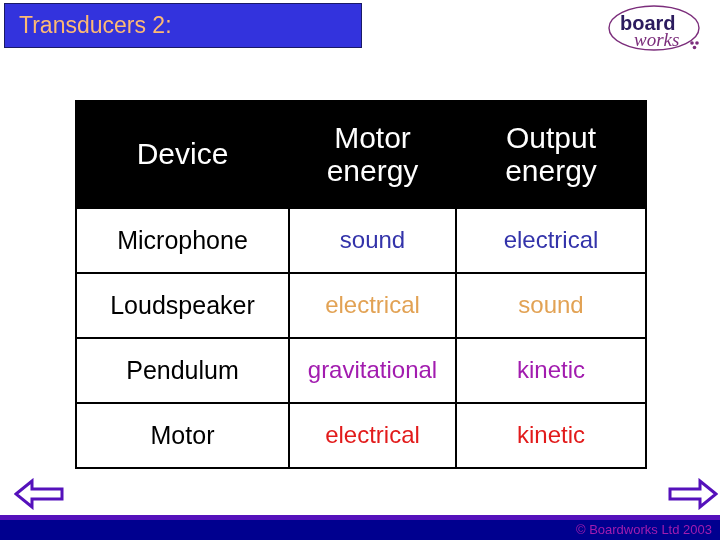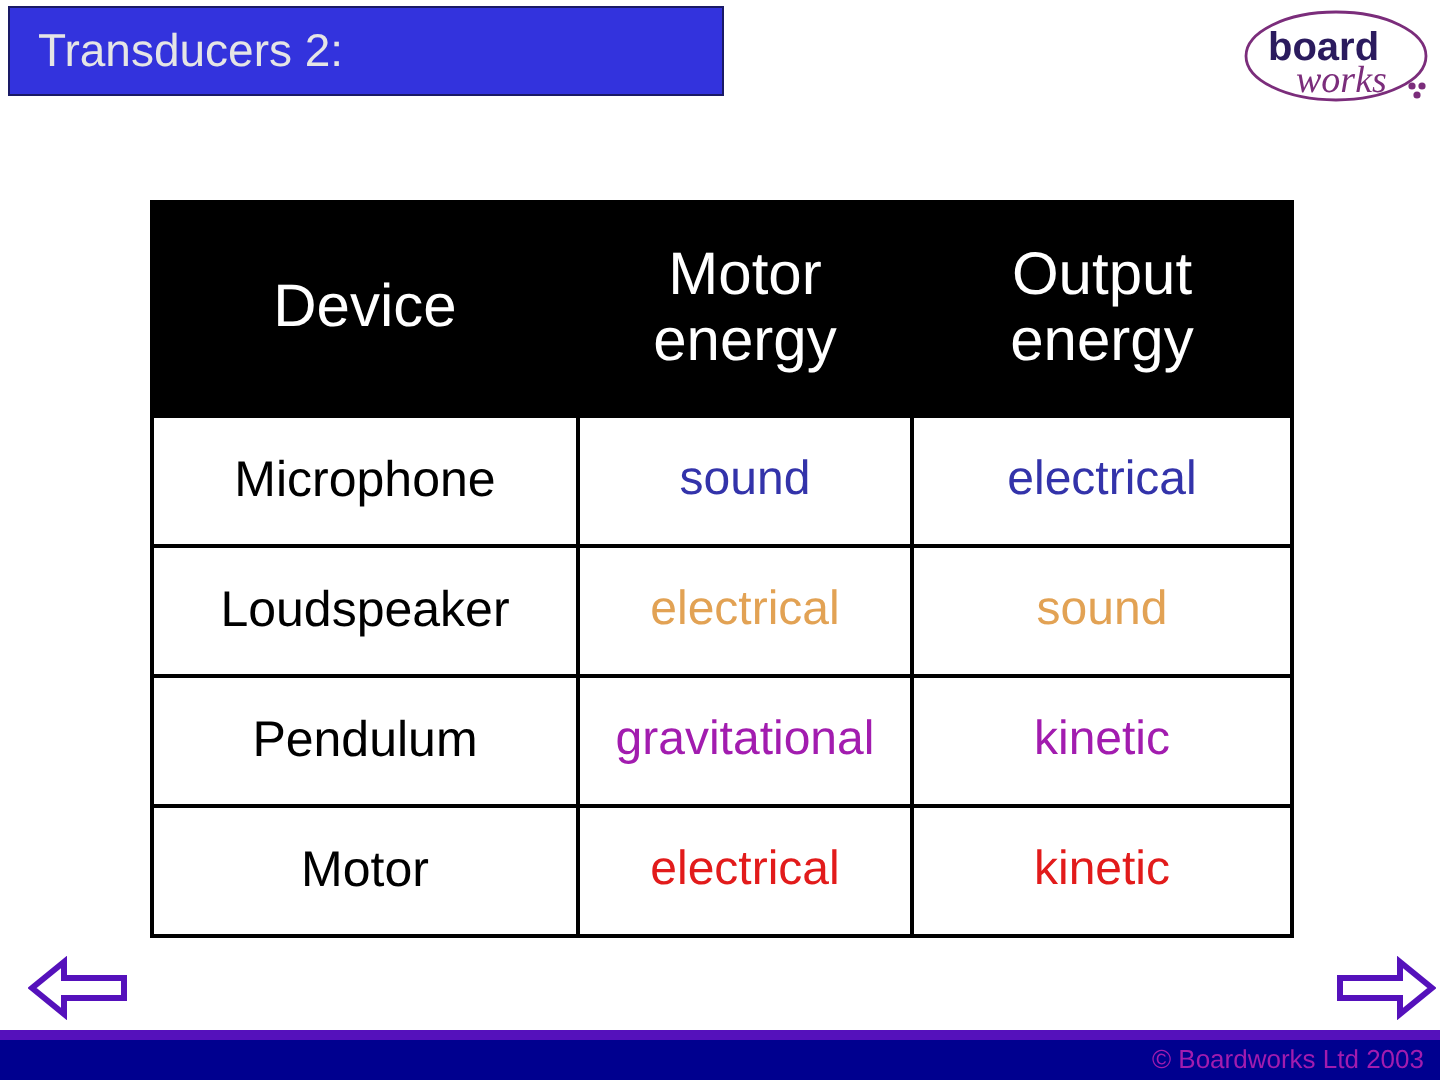--- a/index.html
+++ b/index.html
@@ -22,31 +22,31 @@
     top: 3px;
     width: 358px;
     height: 45px;
     background: #3333dd;
     border: 1px solid #1a1a66;
     box-sizing: border-box;
     display: flex;
     align-items: center;
   }
   #title-text {
-    color: #e5e5e5;
+    color: #fdba74;
     font-size: 23px;
     line-height: 1;
     padding-left: 14px;
     white-space: nowrap;
   }
 
   
   #logo {
     position: absolute;
-    right: 0;
+    right: 14px;
     top: 2px;
     width: 104px;
     height: 52px;
   }
 
   
   #energy-table {
     position: absolute;
     left: 75px;
     top: 100px;

